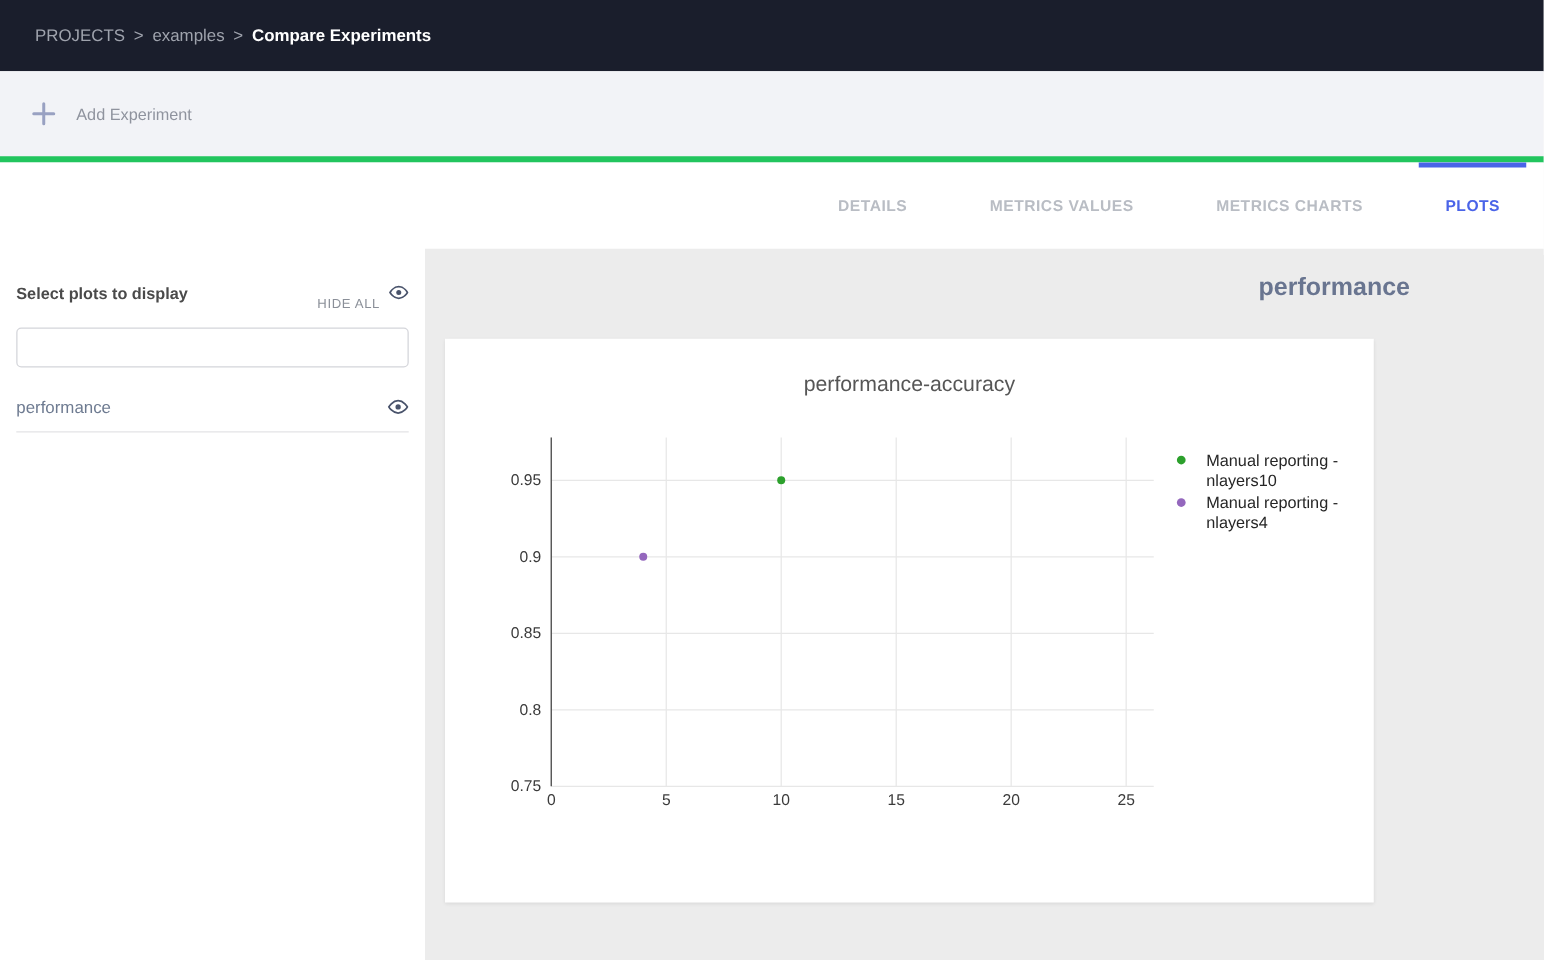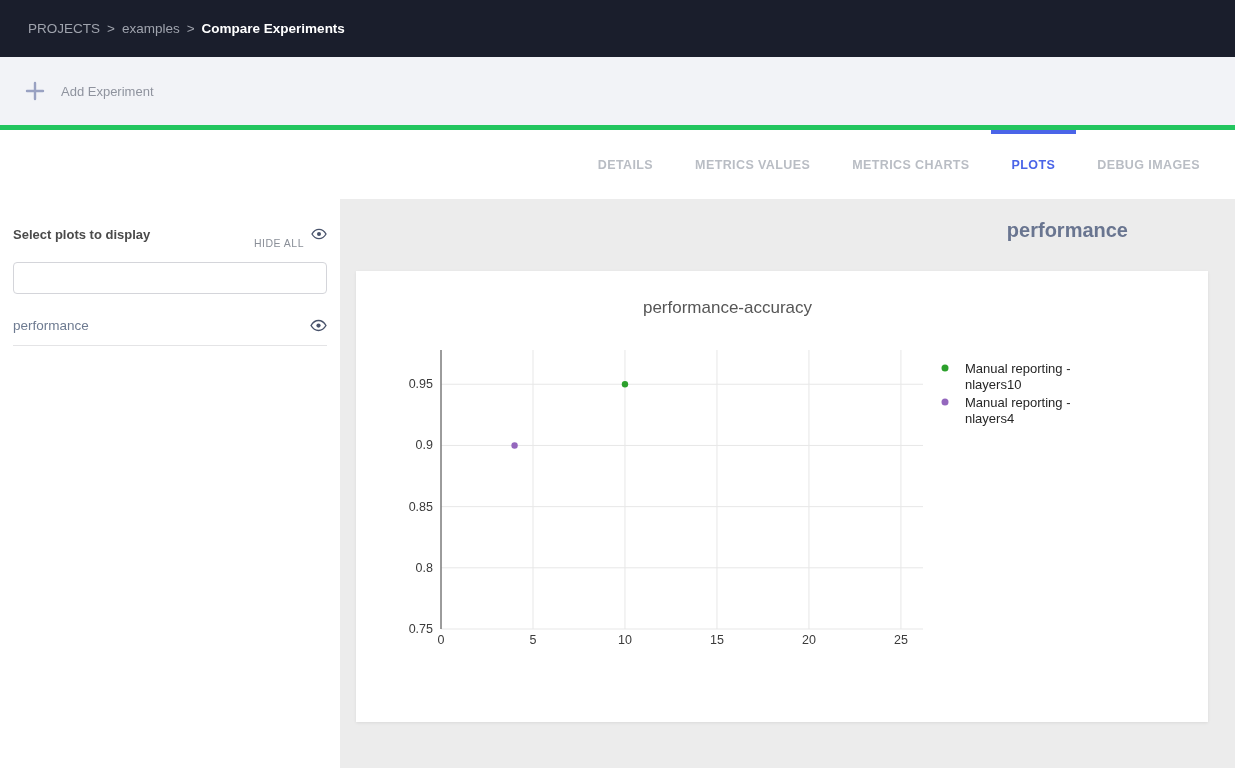--- a/index.html
+++ b/index.html
@@ -47,20 +47,21 @@
   }
 
   
   .tabbar {
     height: 69px;
     background: #ffffff;
     display: flex;
     justify-content: flex-end;
     align-items: stretch;
     padding-right: 14px;
+    gap: 24px;
   }
   .tab {
     position: relative;
     display: flex;
     align-items: center;
     padding: 0 21px;
     font-size: 12.5px;
     font-weight: 700;
     letter-spacing: .4px;
     color: #b9bdc4;
@@ -127,21 +128,21 @@
   .group-header {
     height: 62px;
     display: flex;
     align-items: center;
     justify-content: flex-end;
     padding-right: 107px;
   }
   .group-title { font-size: 20px; font-weight: 700; color: #697590; }
 
   .card {
-    width: 852px;
+    width: 743px;
     height: 451px;
     background: #ffffff;
     margin: 10px 0 0 16px;
     box-shadow: 0 1px 3px rgba(0,0,0,.08);
   }
   svg.plot { display: block; font-family: "Liberation Sans", "DejaVu Sans", sans-serif; }
 </style>
 </head>
 <body>
 
@@ -160,21 +161,20 @@
     </svg>
   </span>
   <span class="add-label">Add Experiment</span>
 </div>
 
 <nav class="tabbar">
   <div class="tab">DETAILS</div>
   <div class="tab">METRICS VALUES</div>
   <div class="tab">METRICS CHARTS</div>
   <div class="tab active">PLOTS</div>
-  <div class="tab">DEBUG IMAGES</div>
 </nav>
 
 <div class="content">
 
   <aside class="sidebar">
     <div class="sidebar-head">
       <span class="sidebar-title">Select plots to display</span>
       <span class="hide-all">
         <span class="hide-all-label">HIDE ALL</span>
         <span class="eye">

